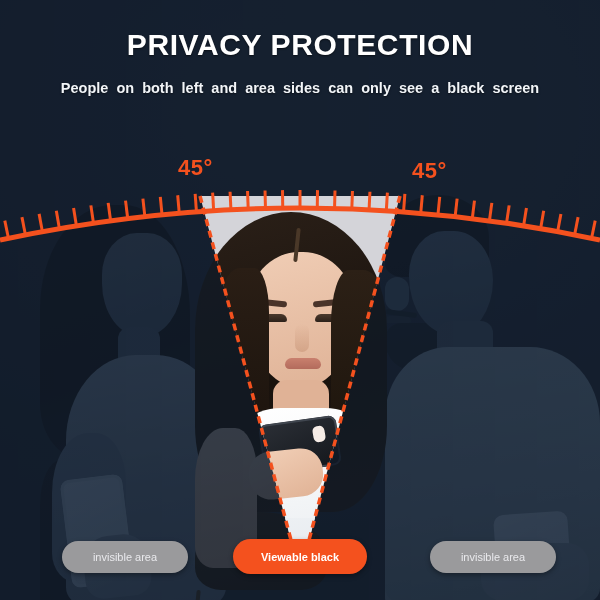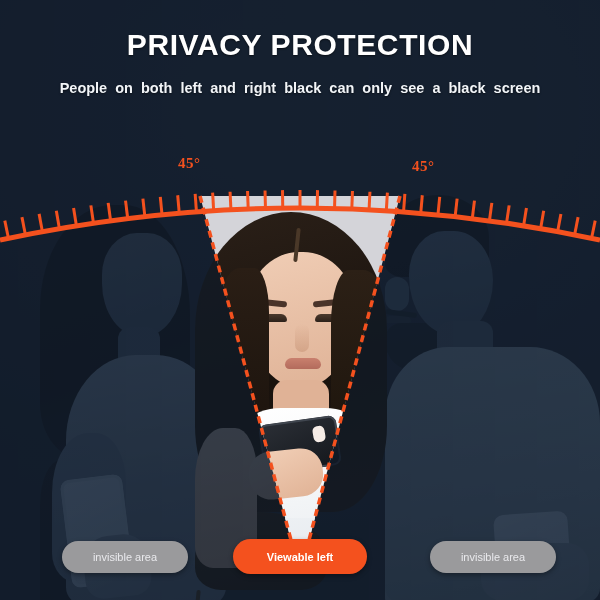--- a/index.html
+++ b/index.html
@@ -112,22 +112,22 @@
     position:absolute;inset:0;
     -webkit-clip-path:polygon(200px 196px, 400px 196px, 309px 540px, 291px 540px);
     clip-path:polygon(200px 196px, 400px 196px, 309px 540px, 291px 540px);
   }
   #bright-clip .conebg{position:absolute;inset:0;background:#d4d4d9;}
 
   
   #arc{position:absolute;left:0;top:140px;width:600px;height:160px;}
 
   
-  .angle{position:absolute;color:#f4511e;font-weight:bold;font-size:15px;
-    font-family:Liberation Serif, serif;letter-spacing:.5px;}
+  .angle{position:absolute;color:#f4511e;font-weight:bold;font-size:22px;
+    font-family:Liberation Sans, sans-serif;letter-spacing:.5px;}
   #angle-left{left:178px;top:155px;}
   #angle-right{left:412px;top:158px;}
 
   
   #title{position:absolute;top:28px;left:0;width:600px;text-align:center;
     color:#ffffff;font-size:30px;font-weight:bold;letter-spacing:.6px;
     font-family:"Liberation Sans", sans-serif;
     text-shadow:0 1px 2px rgba(0,0,0,.55);}
   #subtitle{position:absolute;top:80px;left:0;width:600px;text-align:center;
     color:#f2f5f8;font-size:14.5px;font-weight:bold;word-spacing:4px;
@@ -269,19 +269,19 @@
         <line x1="557.65" y1="91.60" x2="560.90" y2="73.90" stroke="#f4511e" stroke-width="3"></line>
         <line x1="574.62" y1="94.81" x2="578.08" y2="77.15" stroke="#f4511e" stroke-width="3"></line>
         <line x1="591.55" y1="98.22" x2="595.21" y2="80.60" stroke="#f4511e" stroke-width="3"></line>
       </g>
   </svg>
 
   <div class="angle" id="angle-left">45°</div>
   <div class="angle" id="angle-right">45°</div>
 
   <div id="title">PRIVACY PROTECTION</div>
-  <div id="subtitle">People on both left and right black can only see a black screen</div>
+  <div id="subtitle">People on both left and area sides can only see a black screen</div>
 
   <div class="pill gray" id="pill-left">invisible area</div>
-  <div class="pill orange" id="pill-mid">Viewable left</div>
+  <div class="pill orange" id="pill-mid">Viewable black</div>
   <div class="pill gray" id="pill-right">invisible area</div>
 
 </div>
 
 </body></html>

